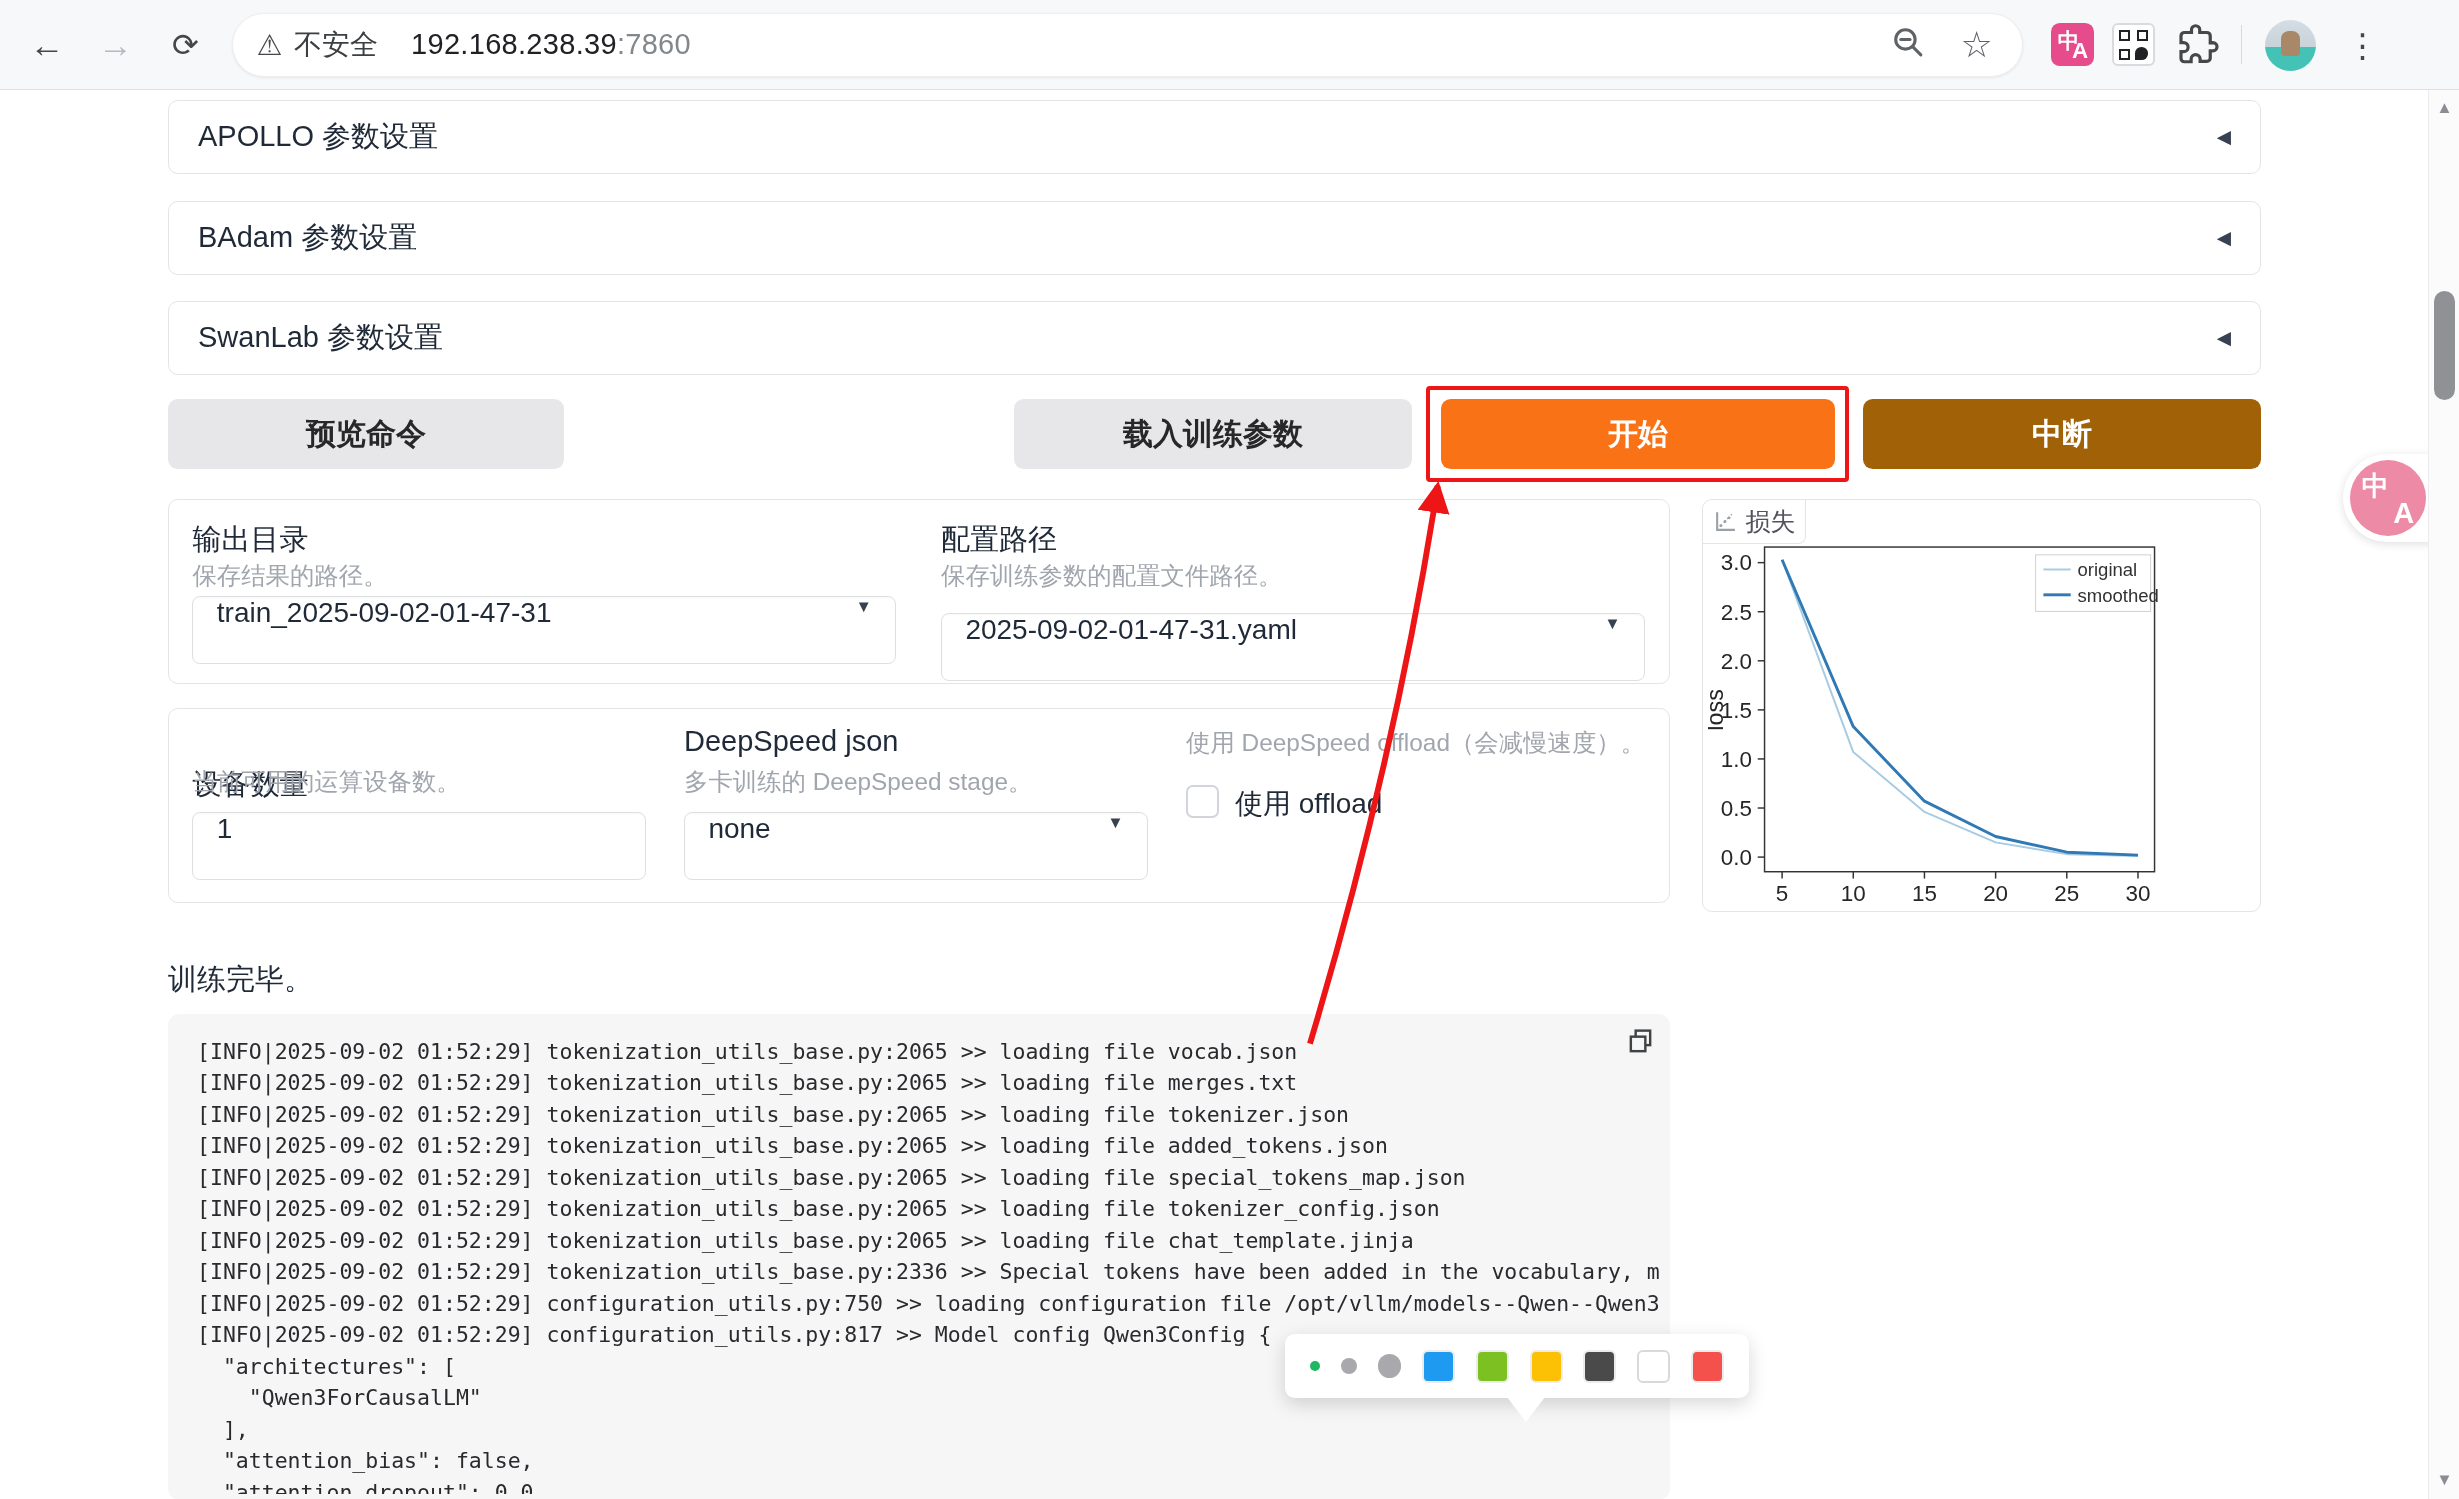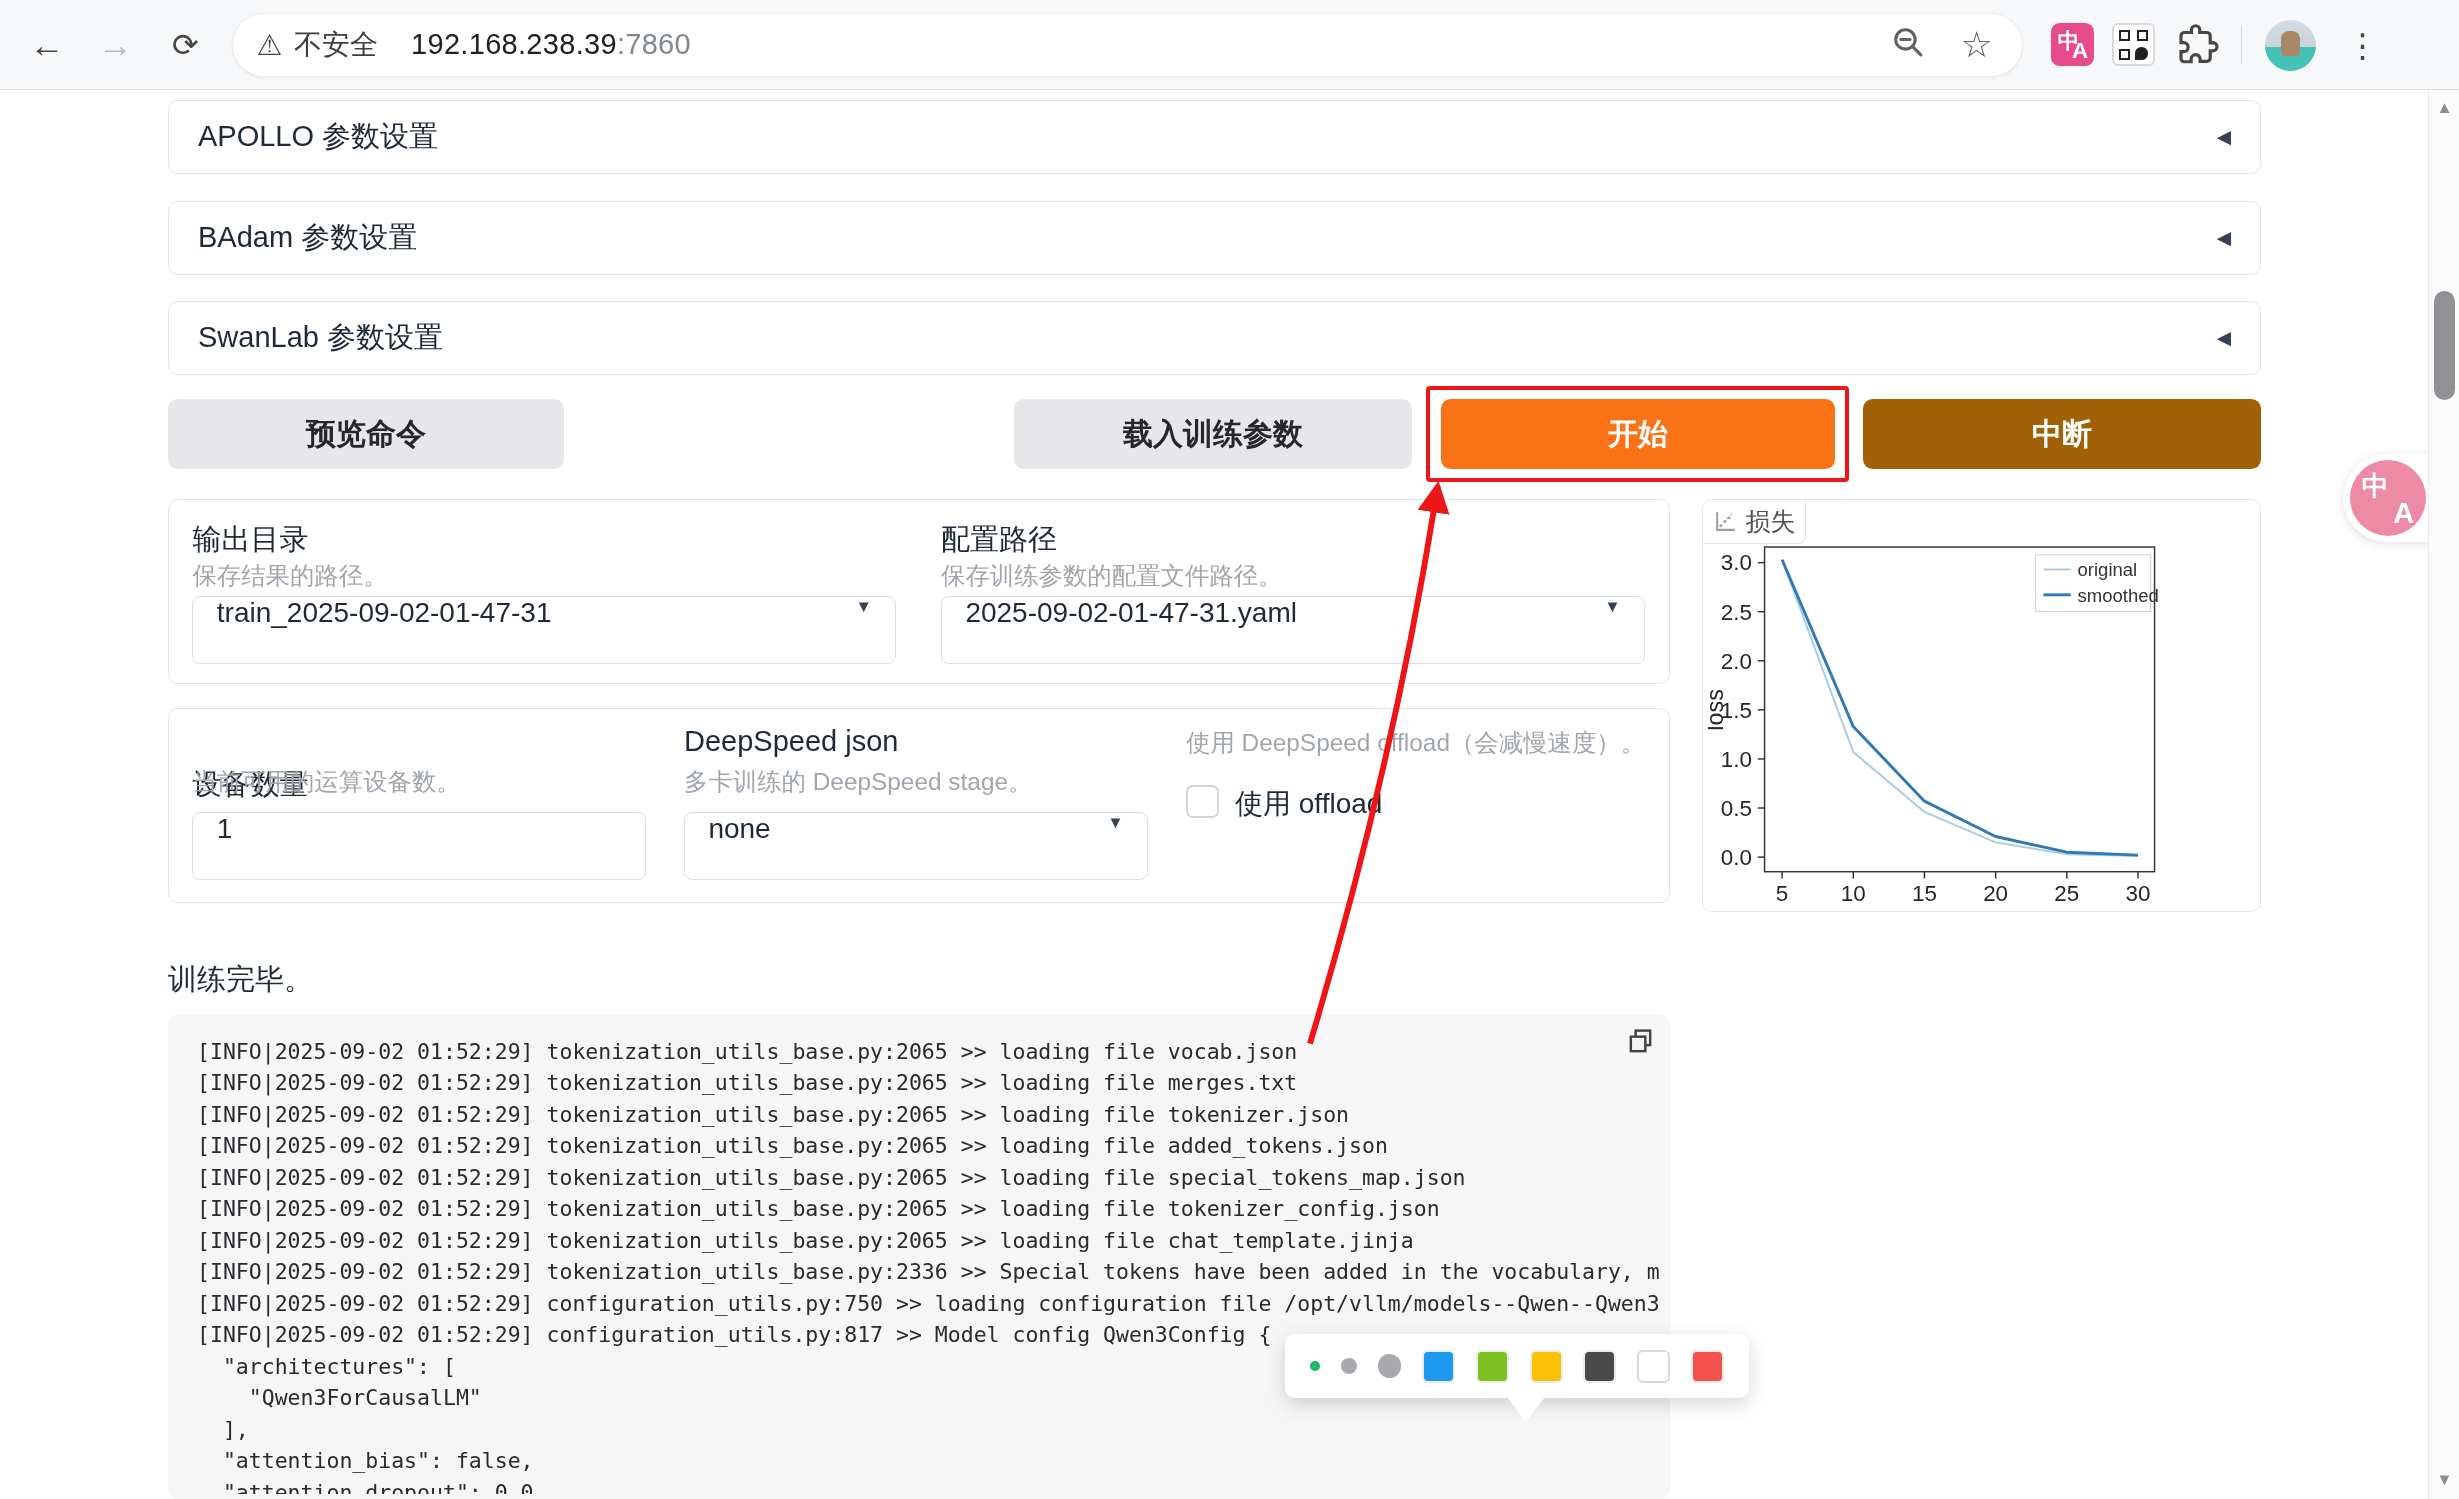--- a/index.html
+++ b/index.html
@@ -171,21 +171,21 @@
 
   <div class="formbox" style="top:499px;height:185px;">
     <span class="flabel" style="left:23.4px;top:19.5px;">输出目录</span>
     <span class="fhint" style="left:23.4px;top:60px;">保存结果的路径。</span>
     <div class="dropdown" style="left:23.4px;top:96px;width:704px;">
       <span>train_2025-09-02-01-47-31</span>
         <span class="caret">▼</span>
     </div>
     <span class="flabel" style="left:772px;top:19.5px;">配置路径</span>
     <span class="fhint" style="left:772px;top:60px;">保存训练参数的配置文件路径。</span>
-    <div class="dropdown" style="left:772px;top:96px;width:704px;gap:32px;">
+    <div class="dropdown" style="left:772px;top:113px;width:704px;gap:32px;">
       <span>2025-09-02-01-47-31.yaml</span>
         <span class="caret">▼</span>
     </div>
   </div>
 
   <div class="formbox" style="top:708px;height:195px;">
     <span class="flabel" style="left:23.4px;top:15.6px;margin-top:40px;">设备数量</span>
     <span class="fhint" style="left:23.4px;top:57px;">当前可用的运算设备数。</span>
     <div class="textinput" style="left:23.4px;top:103px;width:454px;">
       <span>1</span>

